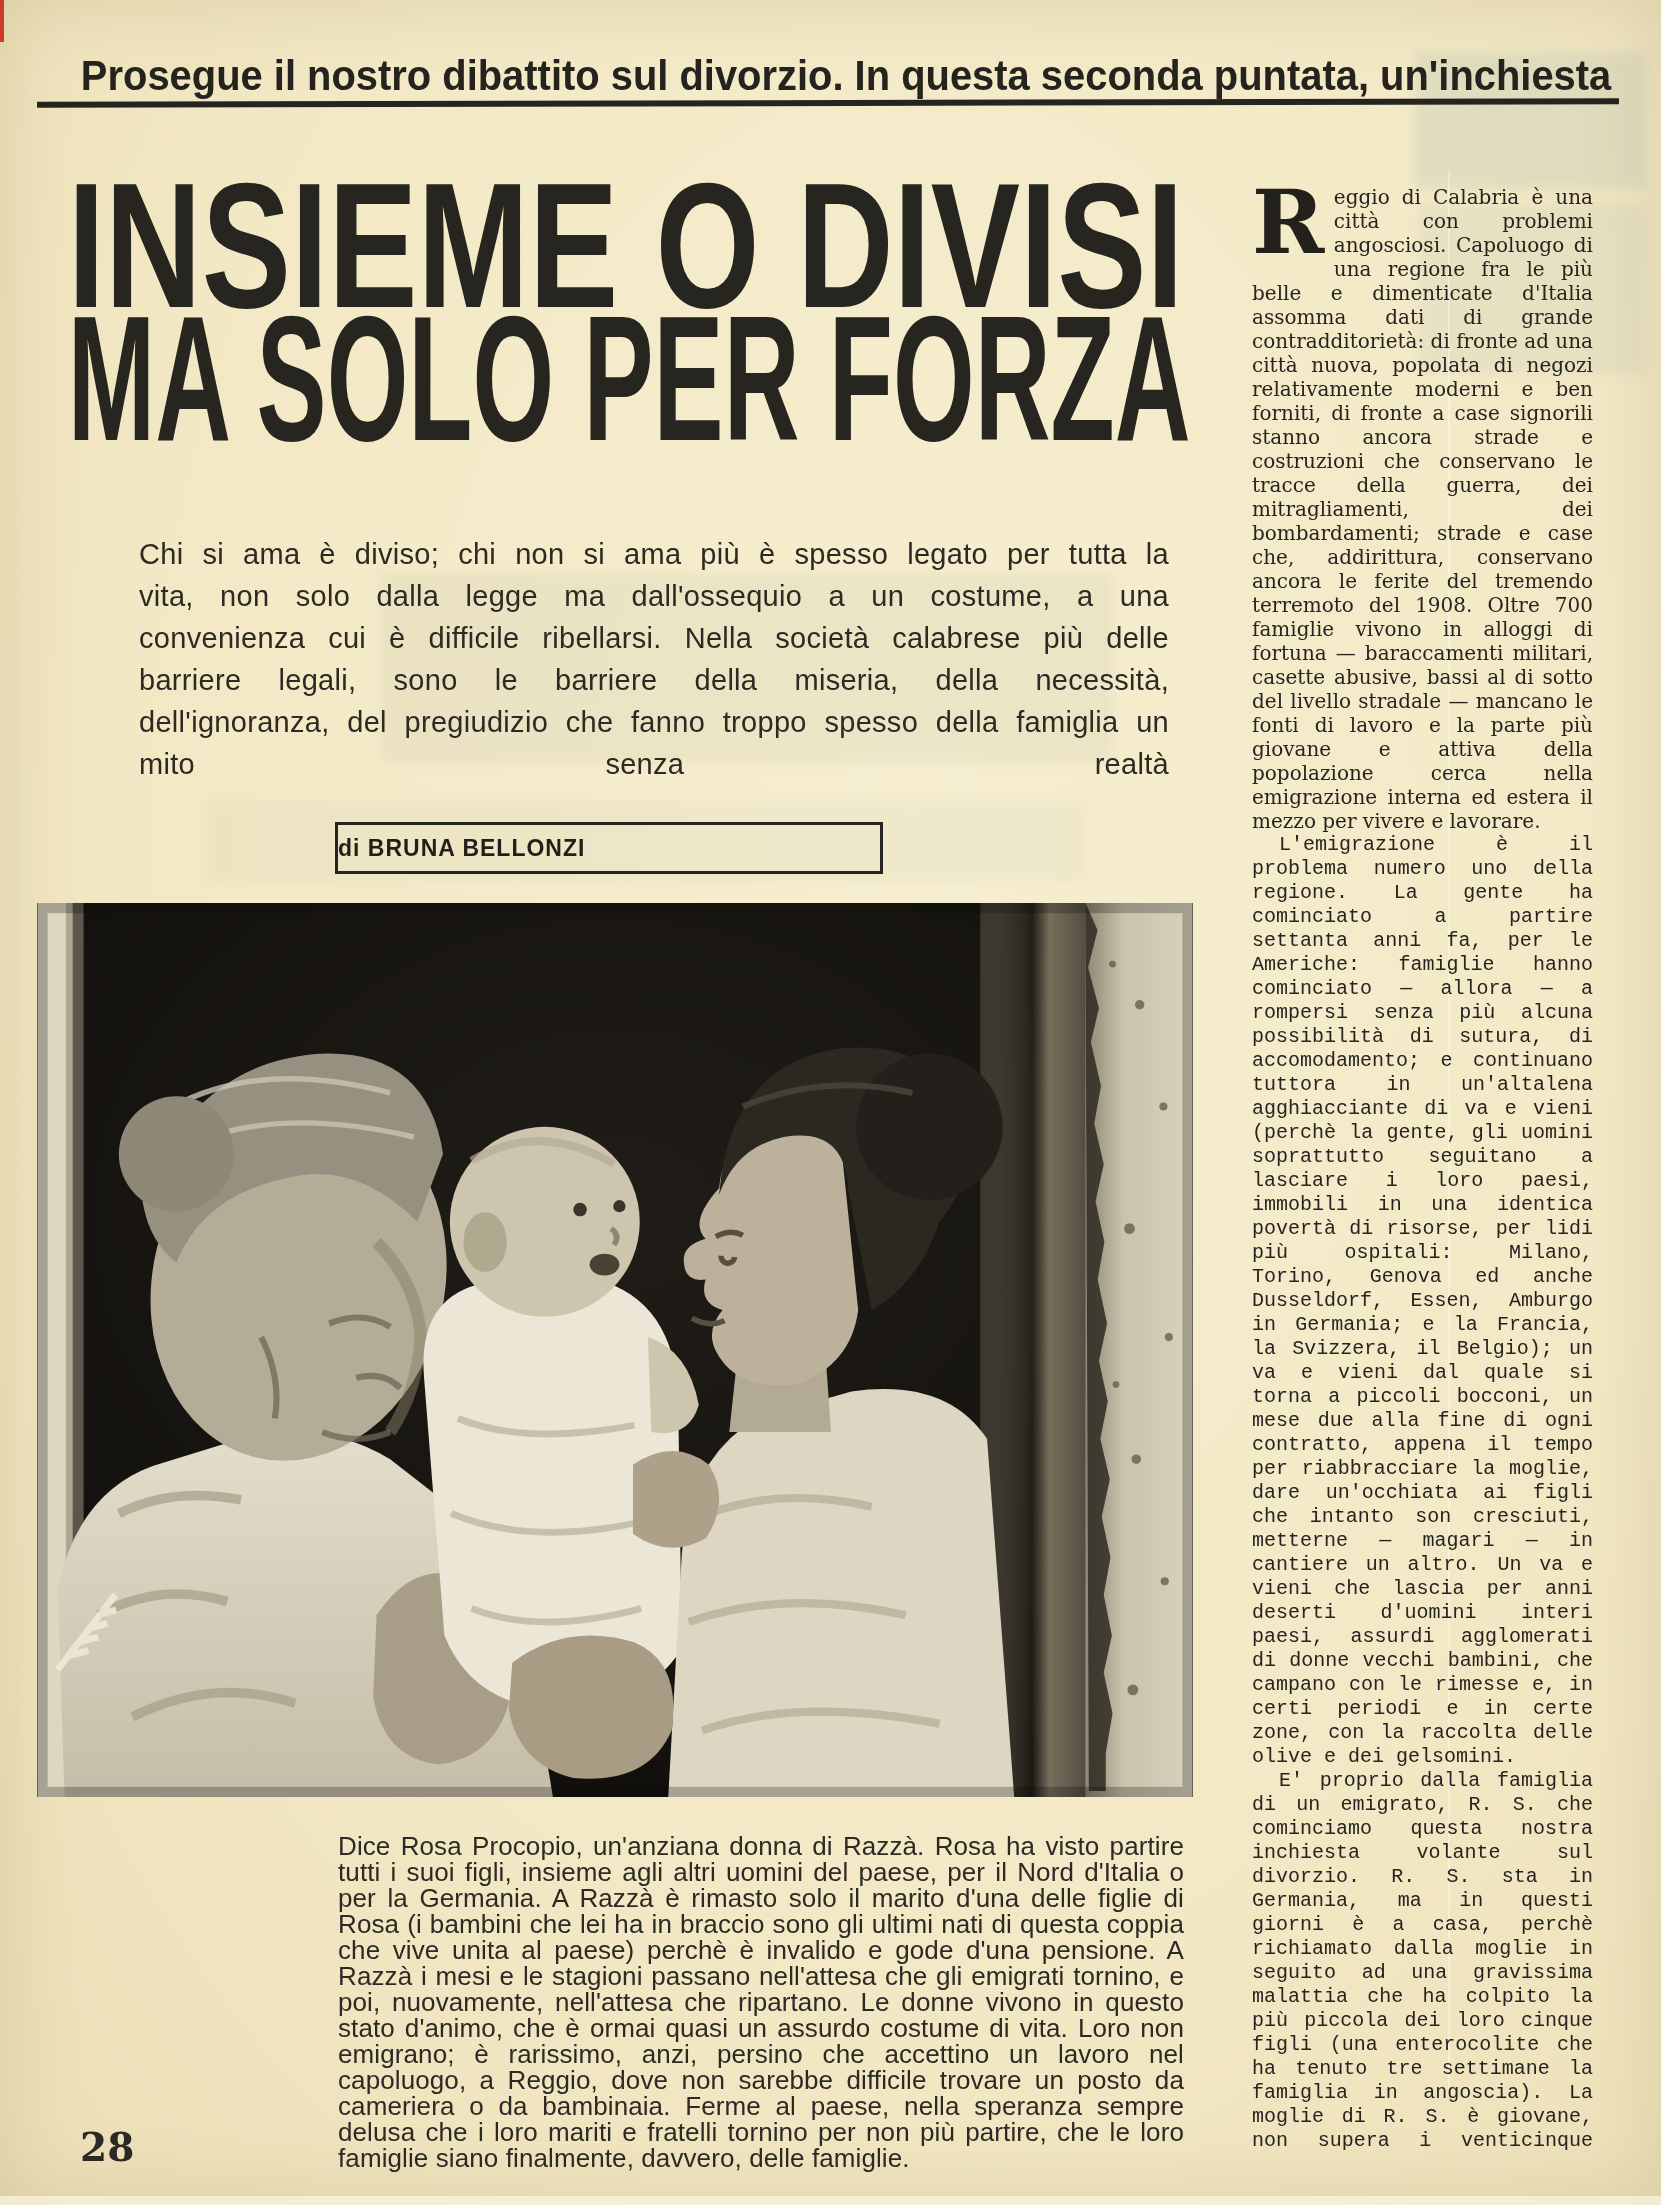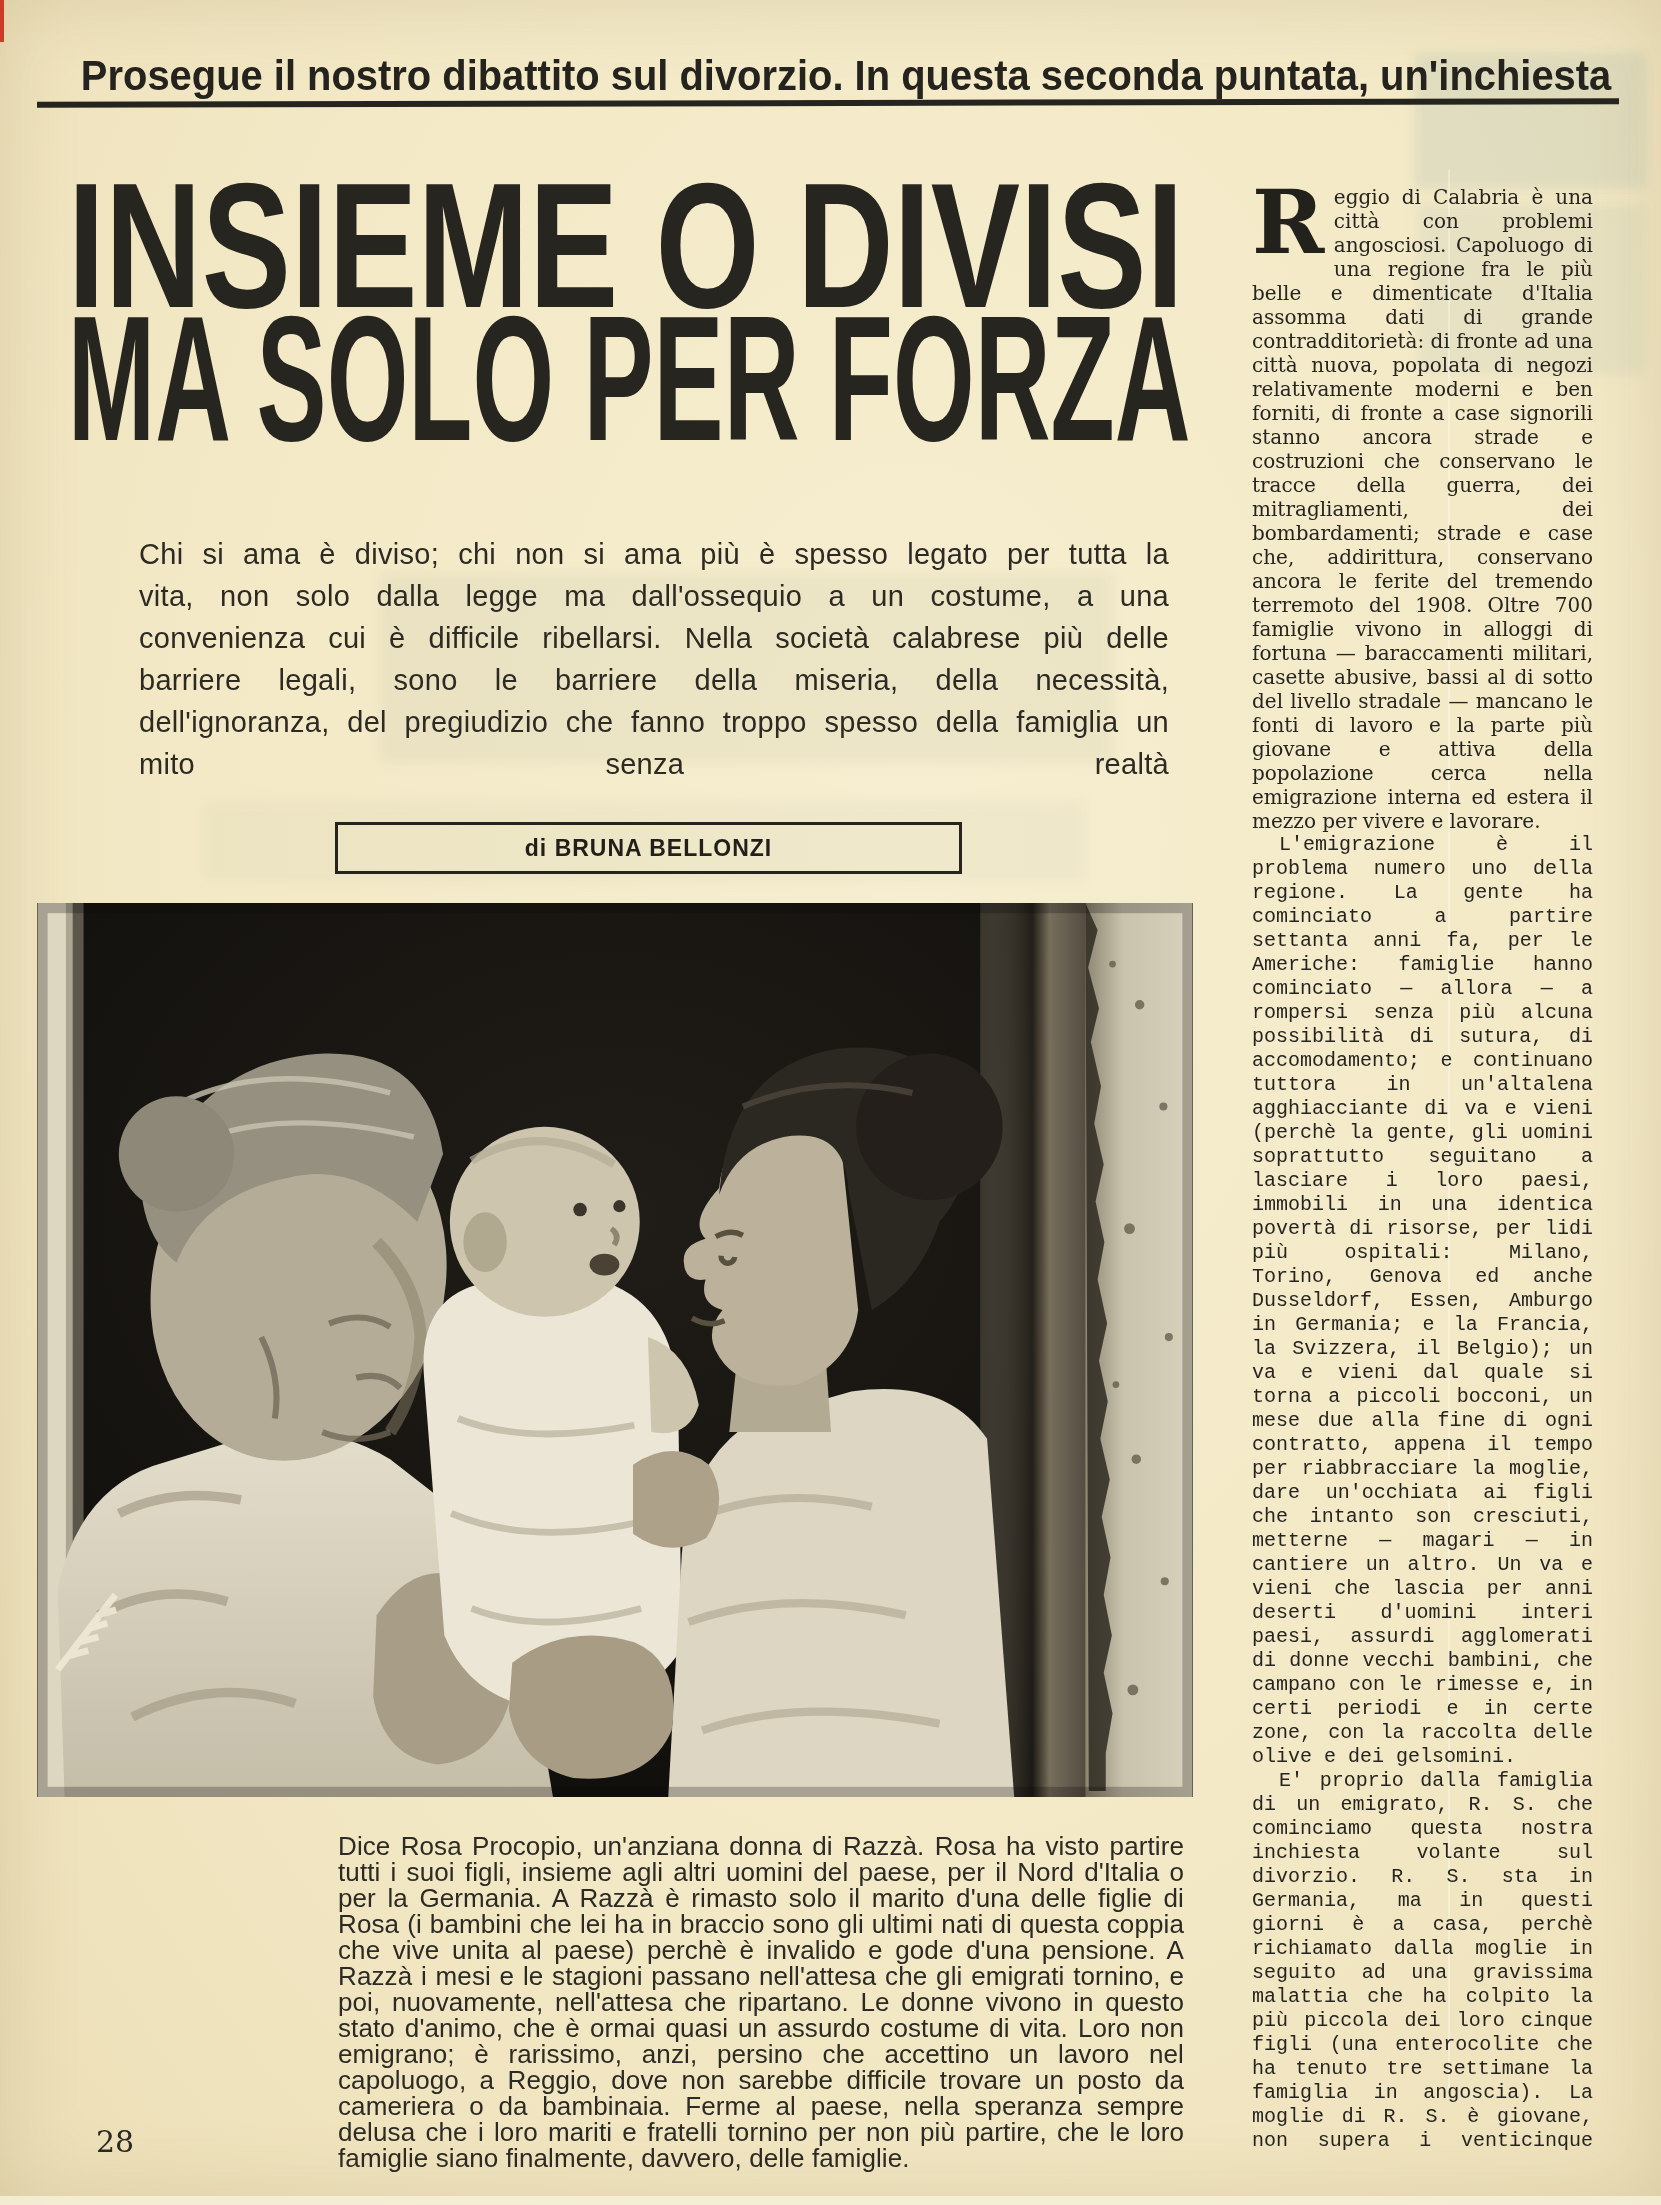--- a/index.html
+++ b/index.html
@@ -21,23 +21,23 @@
   .kicker-rule{position:absolute;left:37px;top:100px;width:1582px;height:6.1px;background:#25241f;transform:rotate(-.12deg);}
 
   .headline-svg{position:absolute;left:0;top:122px;}
 
   .standfirst{
     position:absolute;left:139px;top:533px;width:1030px;height:271px;
     font-size:29px;line-height:42px;color:#2c2a23;
     text-align:justify;text-align-last:justify;word-spacing:6.8px;letter-spacing:0.3px;
   }
   .byline-box{
-    position:absolute;left:335px;top:822px;width:627px;height:52px;
+    position:absolute;left:335px;top:822px;width:548px;height:52px;
     border:3.4px solid #26241f;box-sizing:border-box;
-    display:flex;align-items:center;justify-content:center;
+    display:flex;align-items:center;
   }
   .byline-box span{font-weight:bold;font-size:23px;letter-spacing:1px;color:#221f1a;}
 
   .photo-wrap{position:absolute;left:37px;top:903px;width:1156px;height:894px;background:#181613;}
 
   .caption-label{
     position:absolute;left:122px;top:1840px;width:197px;
     text-align:right;font-weight:bold;font-size:30.5px;line-height:47px;color:#2a2822;
   }
   .caption-text{
@@ -53,22 +53,22 @@
   }
   .article-col p{margin:0;}
   .article-col p.indent{text-indent:27px;font-family:Liberation Mono, monospace;}
   .dropcap{
     float:left;font-size:87px;line-height:68px;font-weight:bold;
     padding:4.1px 9.5px 0 0;color:#23211c;font-family:"DejaVu Serif",serif;
   }
   .fold-line{position:absolute;left:1448px;top:170px;width:2px;height:1920px;background:rgba(255,255,255,.35);}
 
   .page-number{
-    position:absolute;left:96px;top:2124px;
-    font-family:"DejaVu Serif",serif;font-size:30px;color:#2b2923;
+    position:absolute;left:80px;top:2124px;
+    font-family:"DejaVu Serif",serif;font-size:39px;color:#2b2923;font-weight:bold;
   }
 </style>
 </head>
 <body>
 
 <div class="page">
 
   <div class="edge-red"></div>
   <div class="ghost ghost-a"></div>
   <div class="ghost ghost-b"></div>

